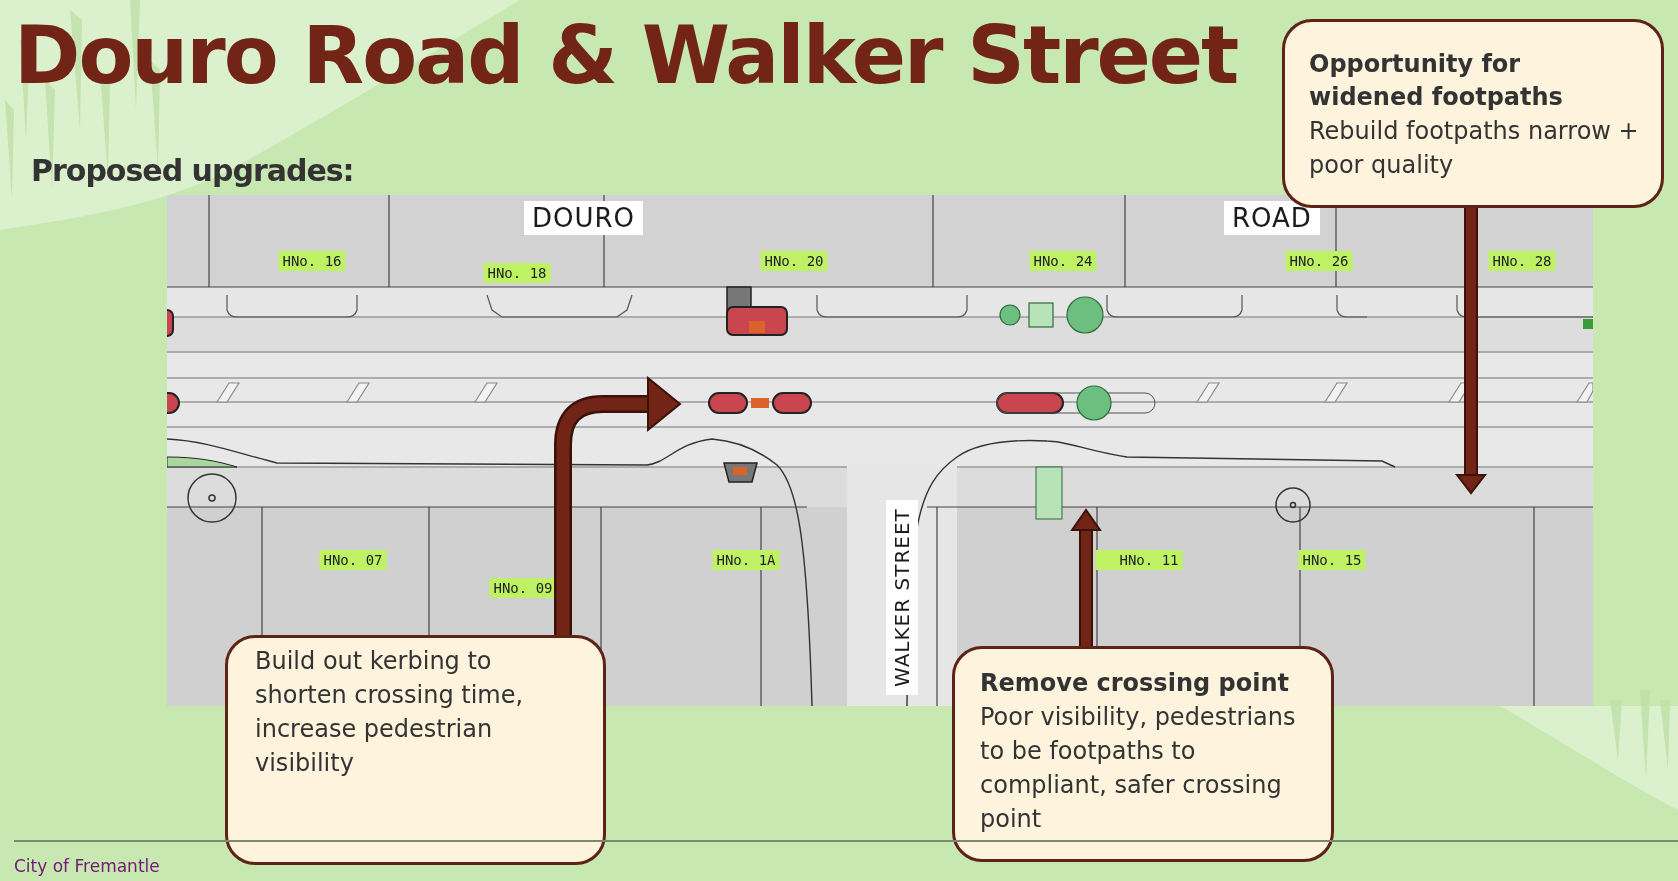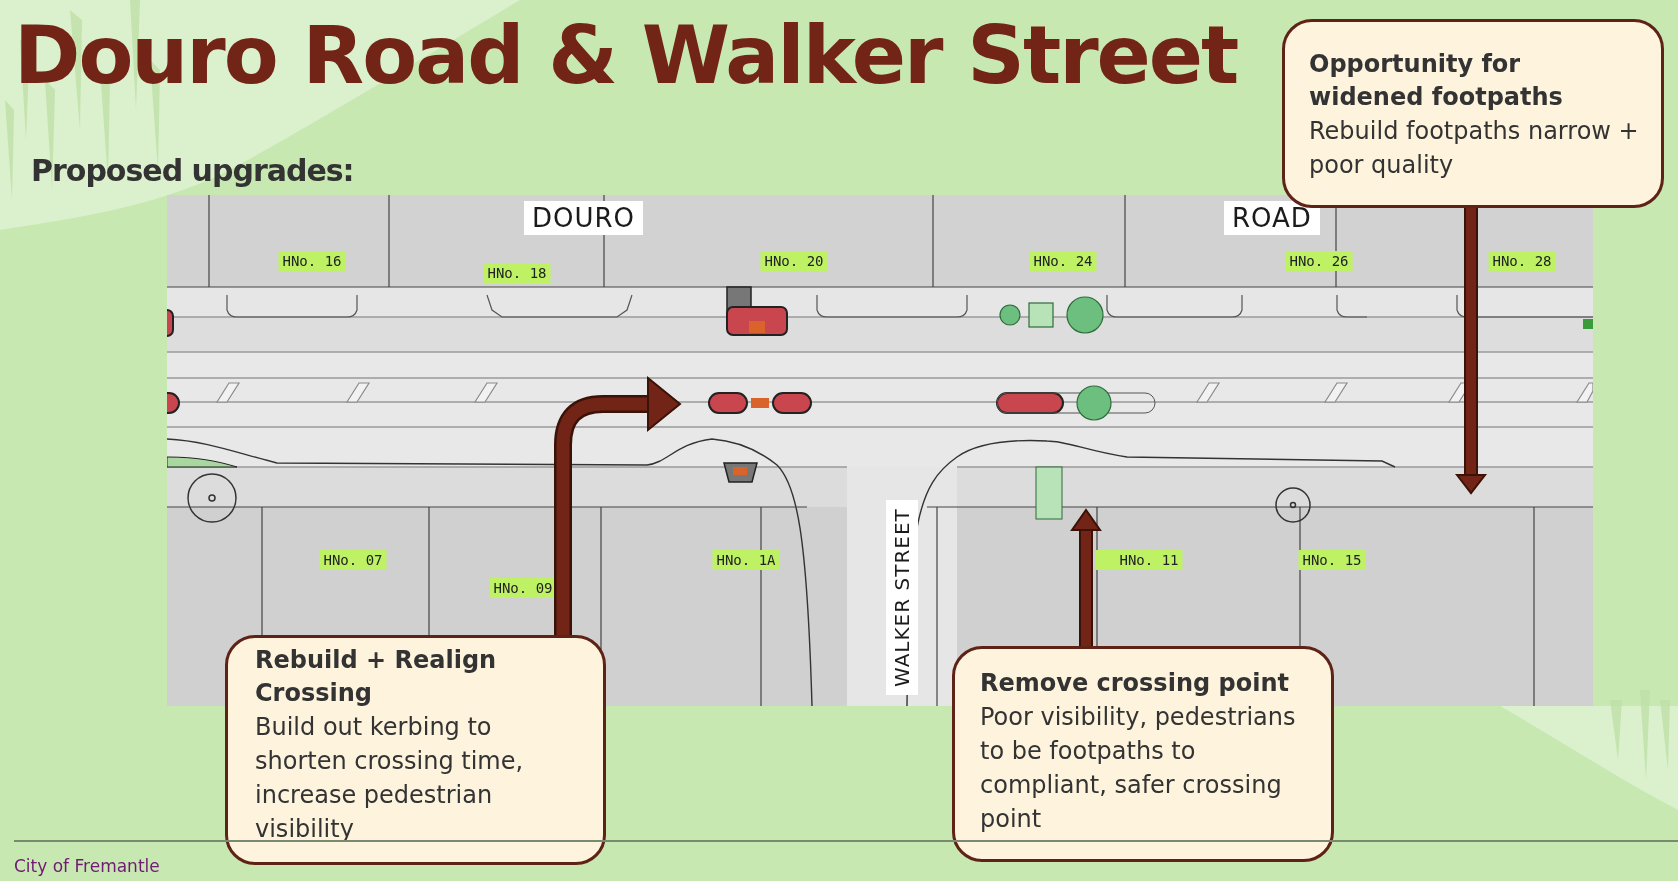--- a/index.html
+++ b/index.html
@@ -221,21 +221,20 @@
   <rect x="1465" y="205" width="12" height="270" fill="#722416" stroke="#3a1208" stroke-width="2"></rect>
   <path d="M1457,475 L1471,493 L1485,475 Z" fill="#722416" stroke="#3a1208" stroke-width="2"></path>
 </svg>
 
 <div class="callout" style="left:1282px; top:19px; width:382px; height:189px; padding:26px 20px 0 24px;">
   <div class="c-title">Opportunity for widened footpaths</div>
   <div class="c-body">Rebuild footpaths narrow + poor quality</div>
 </div>
 
 <div class="callout" style="left:225px; top:635px; width:381px; height:230px; padding:6px 18px 0 27px;">
-  <div class="c-title">Rebuild + Realign Crossing</div>
   <div class="c-body">Build out kerbing to shorten crossing time, increase pedestrian visibility</div>
 </div>
 
 <div class="callout" style="left:952px; top:646px; width:382px; height:216px; padding:18px 18px 0 25px;">
   <div class="c-title">Remove crossing point</div>
   <div class="c-body">Poor visibility, pedestrians to be footpaths to compliant, safer crossing point</div>
 </div>
 
 <div class="footer-line"></div>
 <div class="footer-text">City of Fremantle</div>

